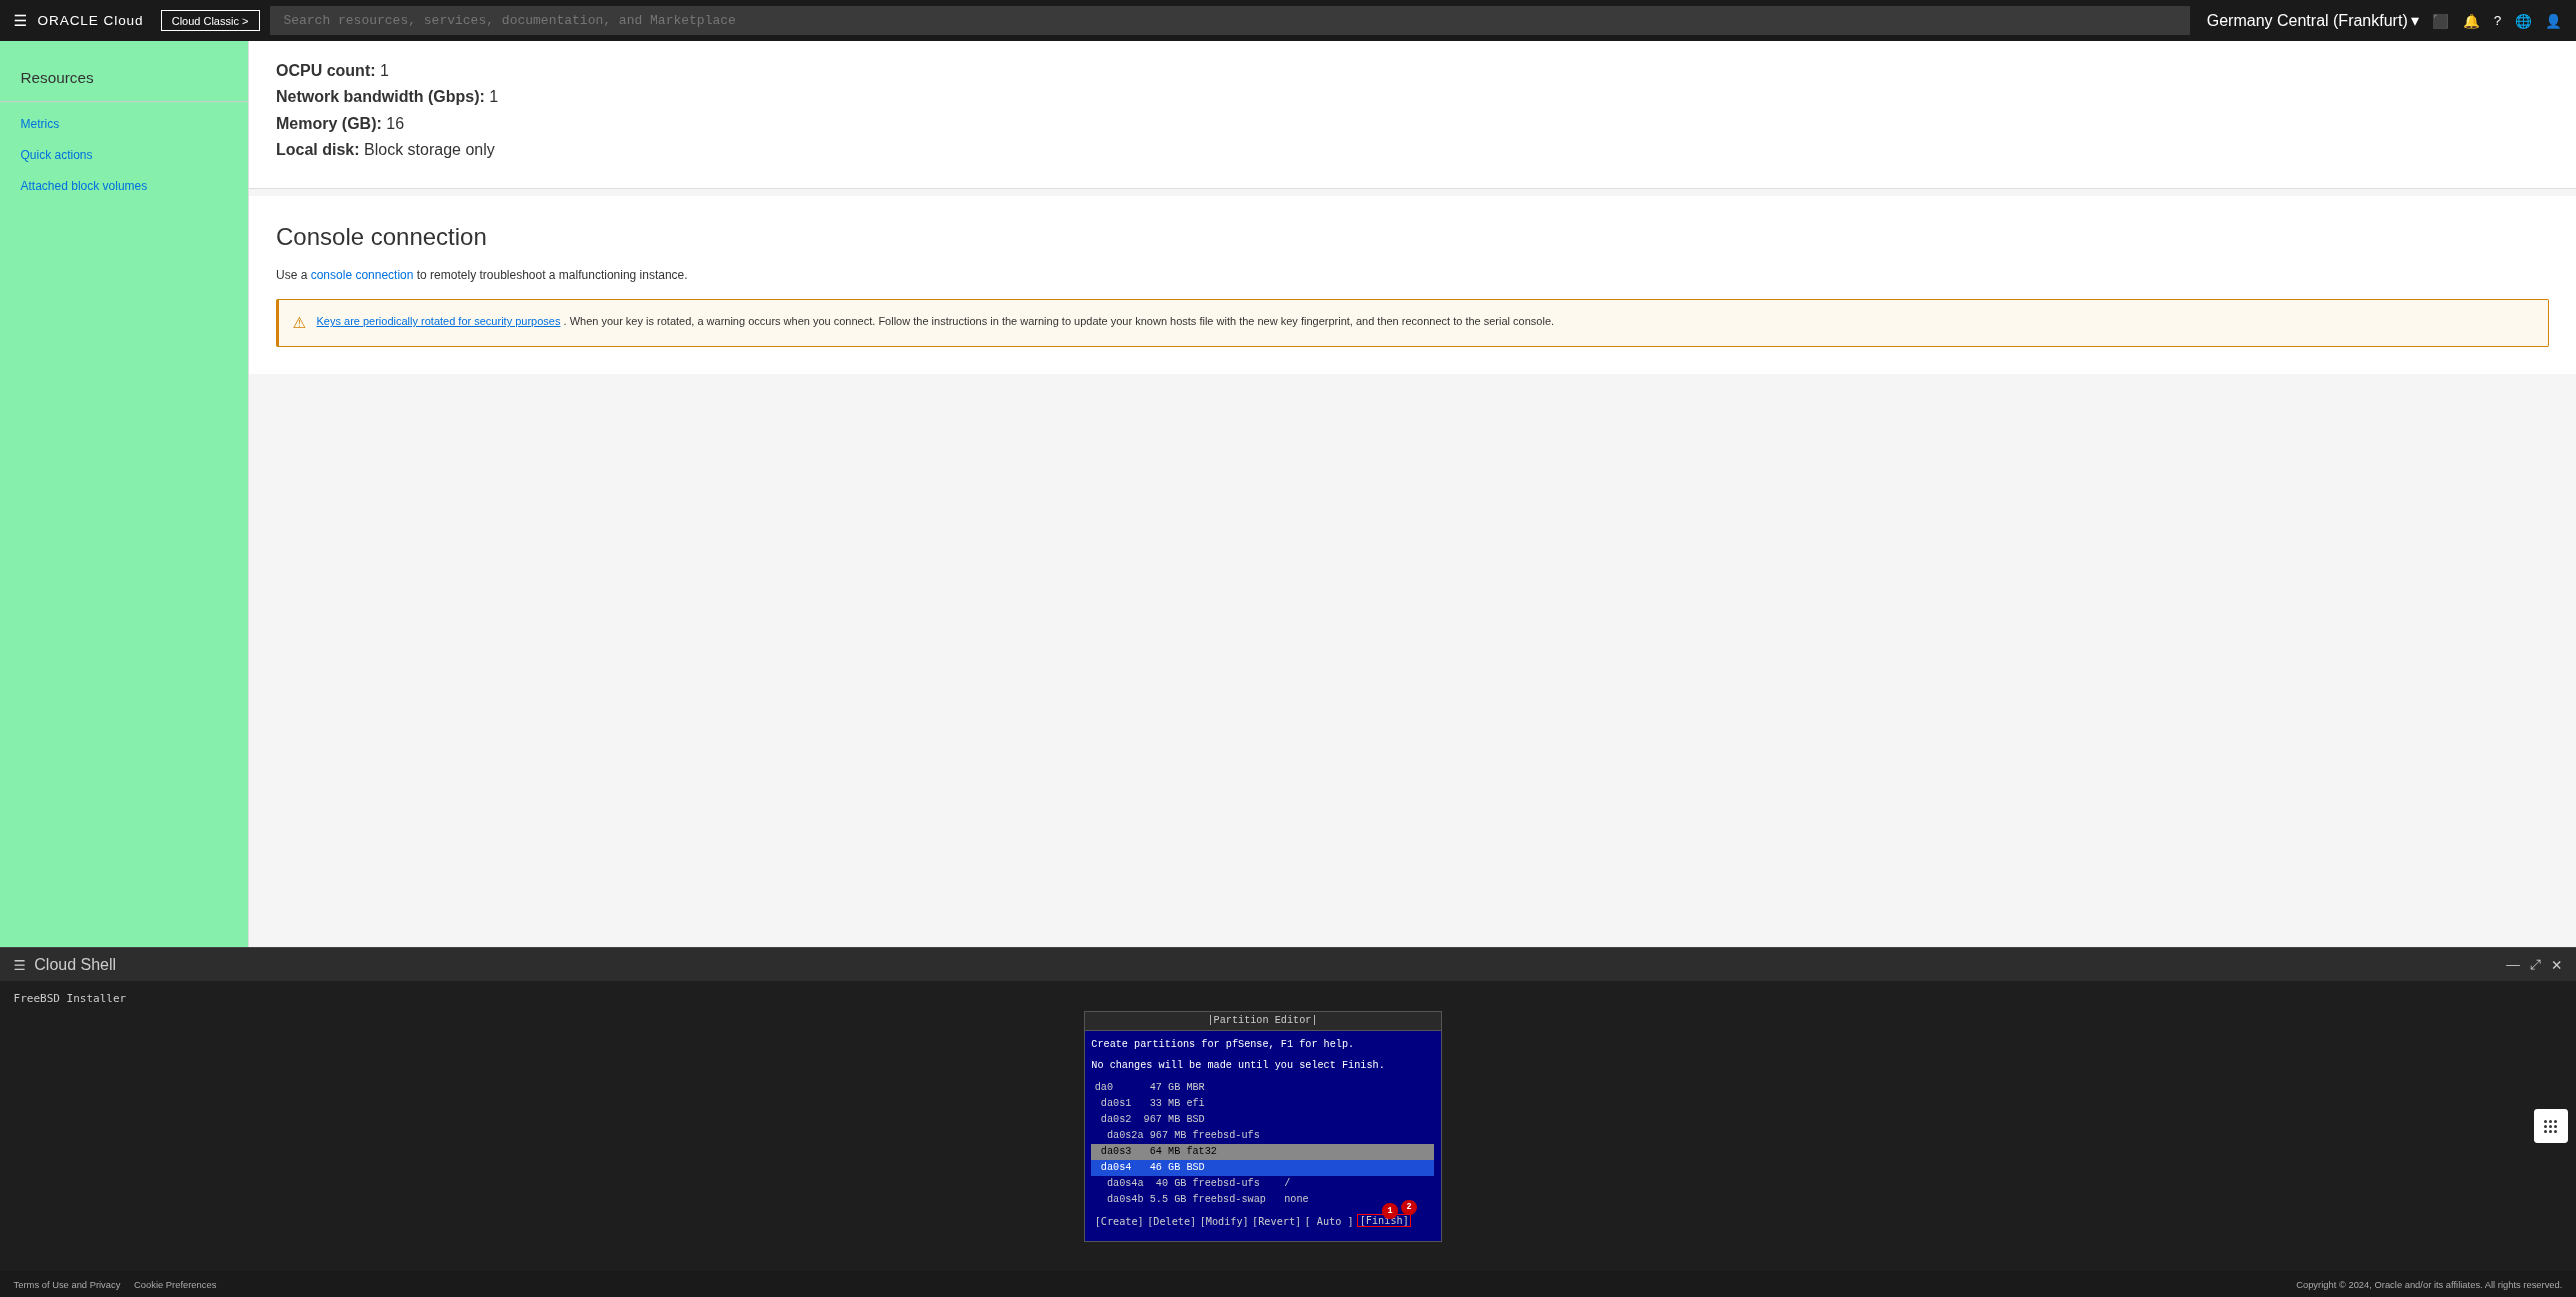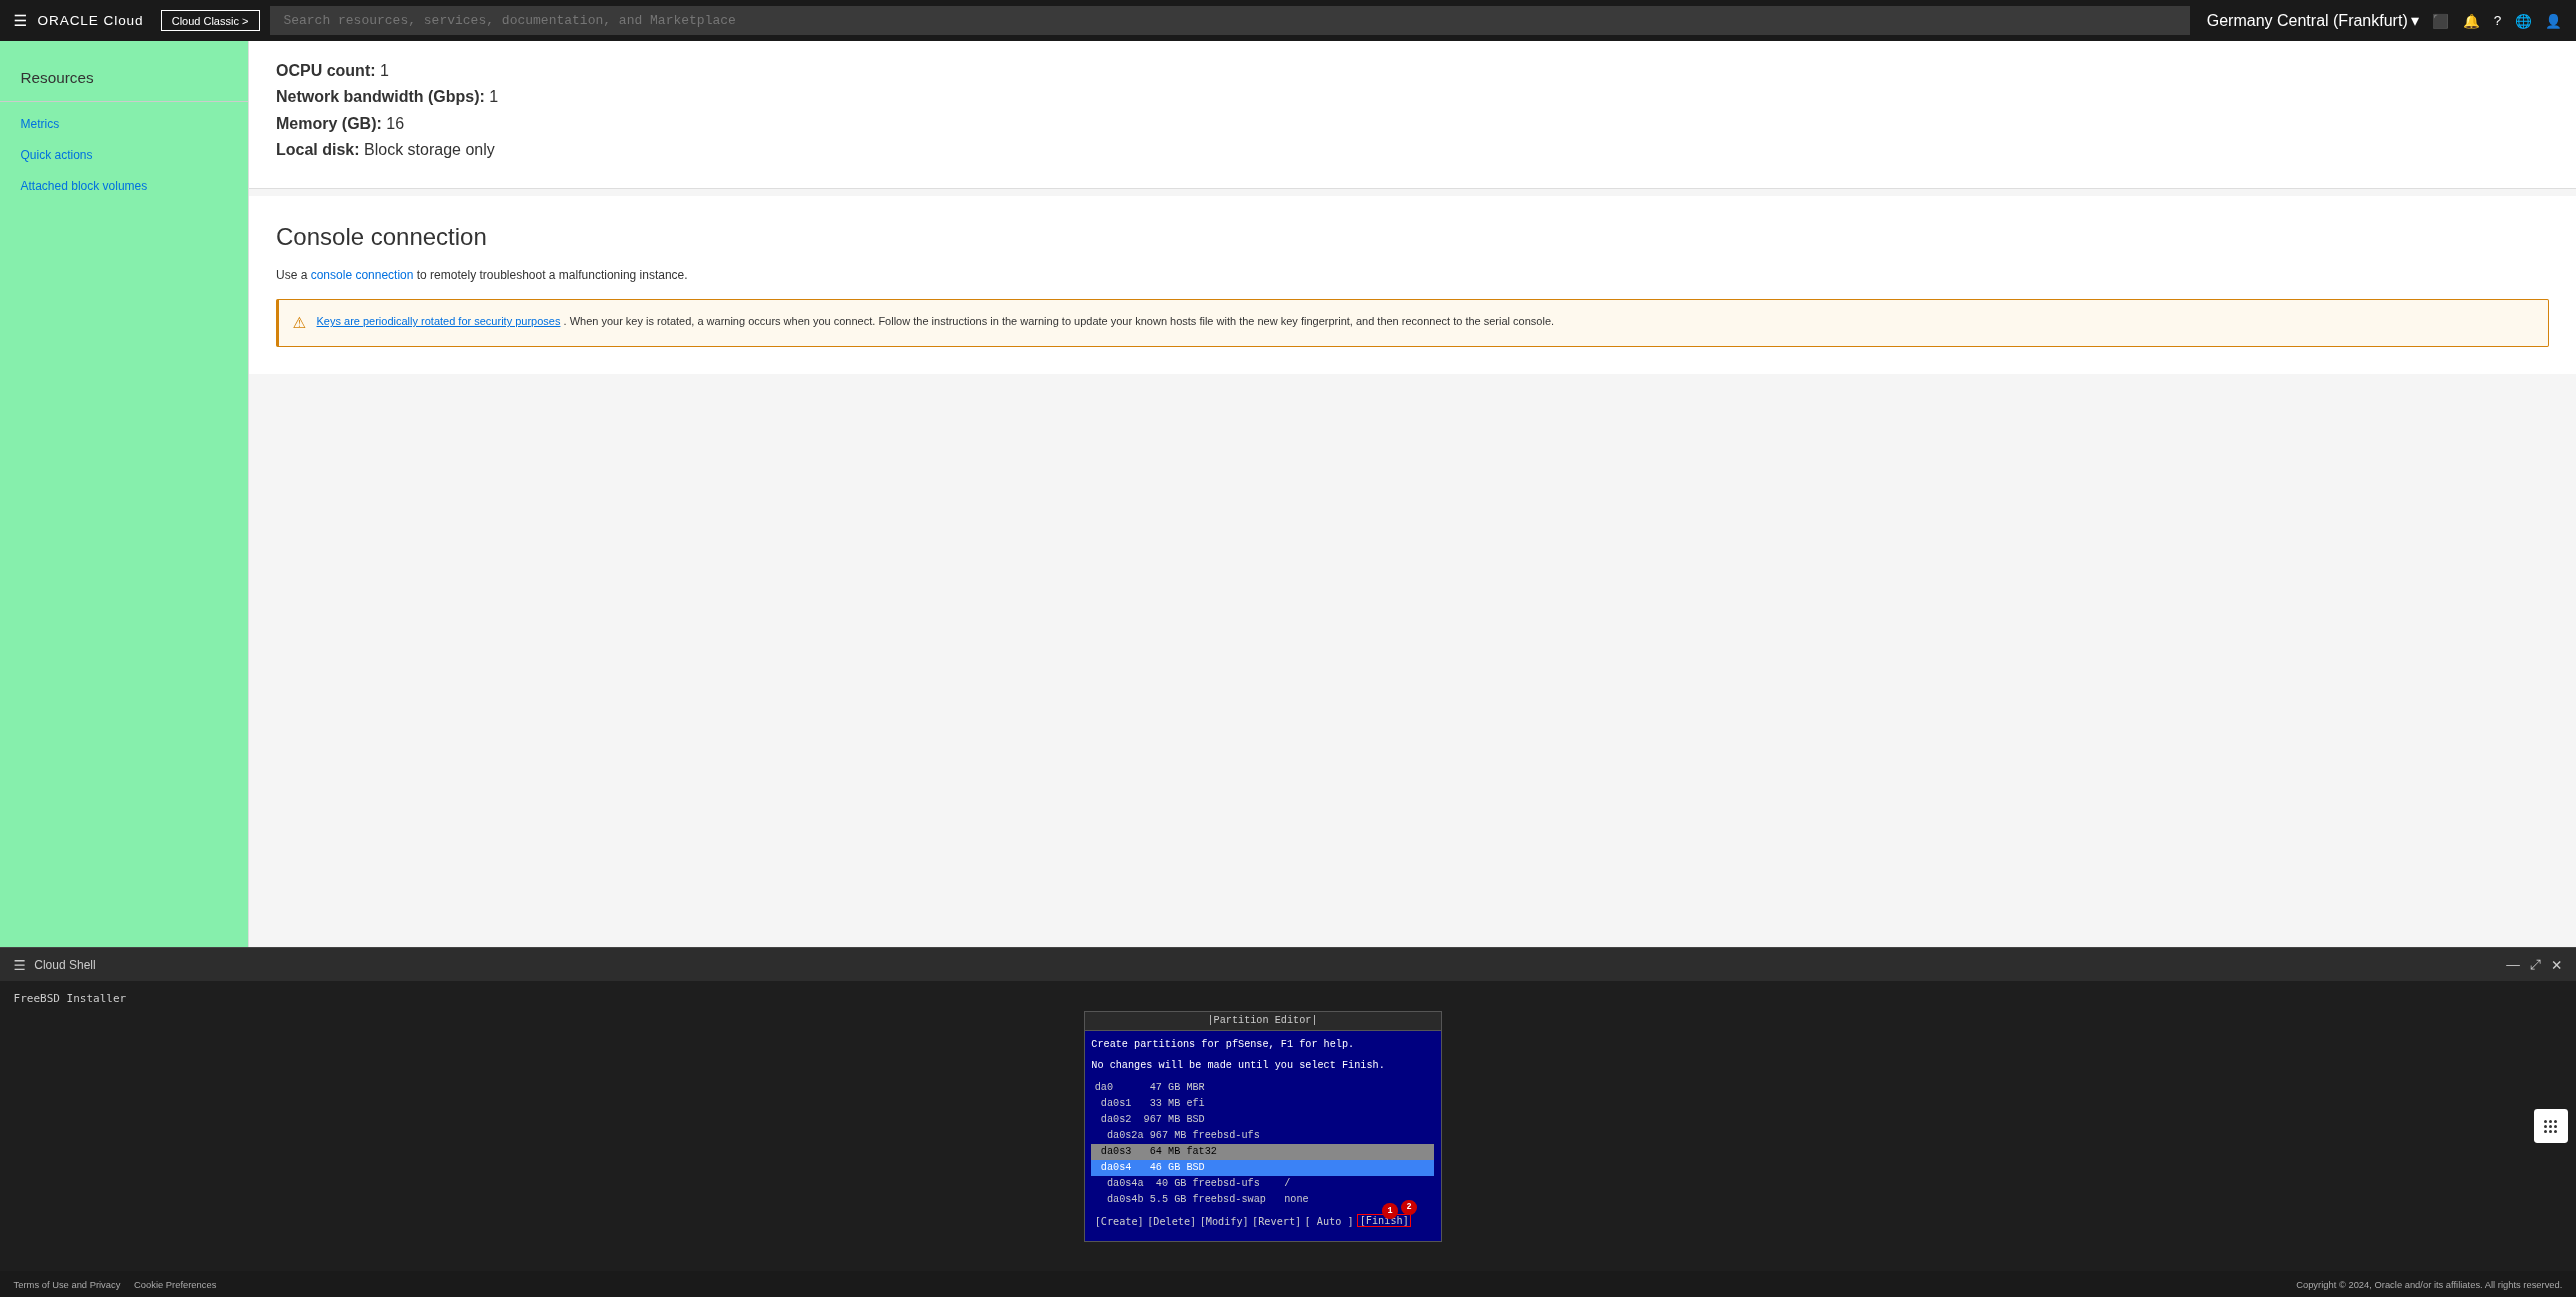--- a/index.html
+++ b/index.html
@@ -162,21 +162,21 @@
       background: #2d2d2d;
       display: flex;
       align-items: center;
       padding: 0 13.6px;
       height: 34px;
       gap: 8.5px;
       flex-shrink: 0;
       border-top: 0.9px solid #444;
     }
     .shell-hamburger { color: #ccc; font-size: 13.6px; cursor: pointer; }
-    .shell-title { color: #ccc; font-size: 12px; flex: 1; }
+    .shell-title { color: #ccc; font-size: 16px; flex: 1; }
     .shell-controls { display: flex; gap: 10.2px; }
     .shell-ctrl { color: #ccc; font-size: 13.6px; cursor: pointer; }
 
     
     .terminal-area {
       display: flex;
       flex: 1;
       overflow: hidden;
     }
     .terminal-left {
@@ -234,21 +234,21 @@
       padding: 0.9px 3.4px;
       white-space: pre;
       color: #ccc;
       line-height: 1.4;
     }
     .pe-row.highlighted {
       background: #888;
       color: #000;
     }
     .pe-row.selected-blue {
-      background: #3b82f6;
+      background: #1d4ed8;
       color: white;
     }
     .pe-footer {
       background: #000080;
       padding: 6.8px 3.4px;
       display: flex;
       gap: 3.4px;
       flex-wrap: wrap;
       align-items: center;
       position: relative;

